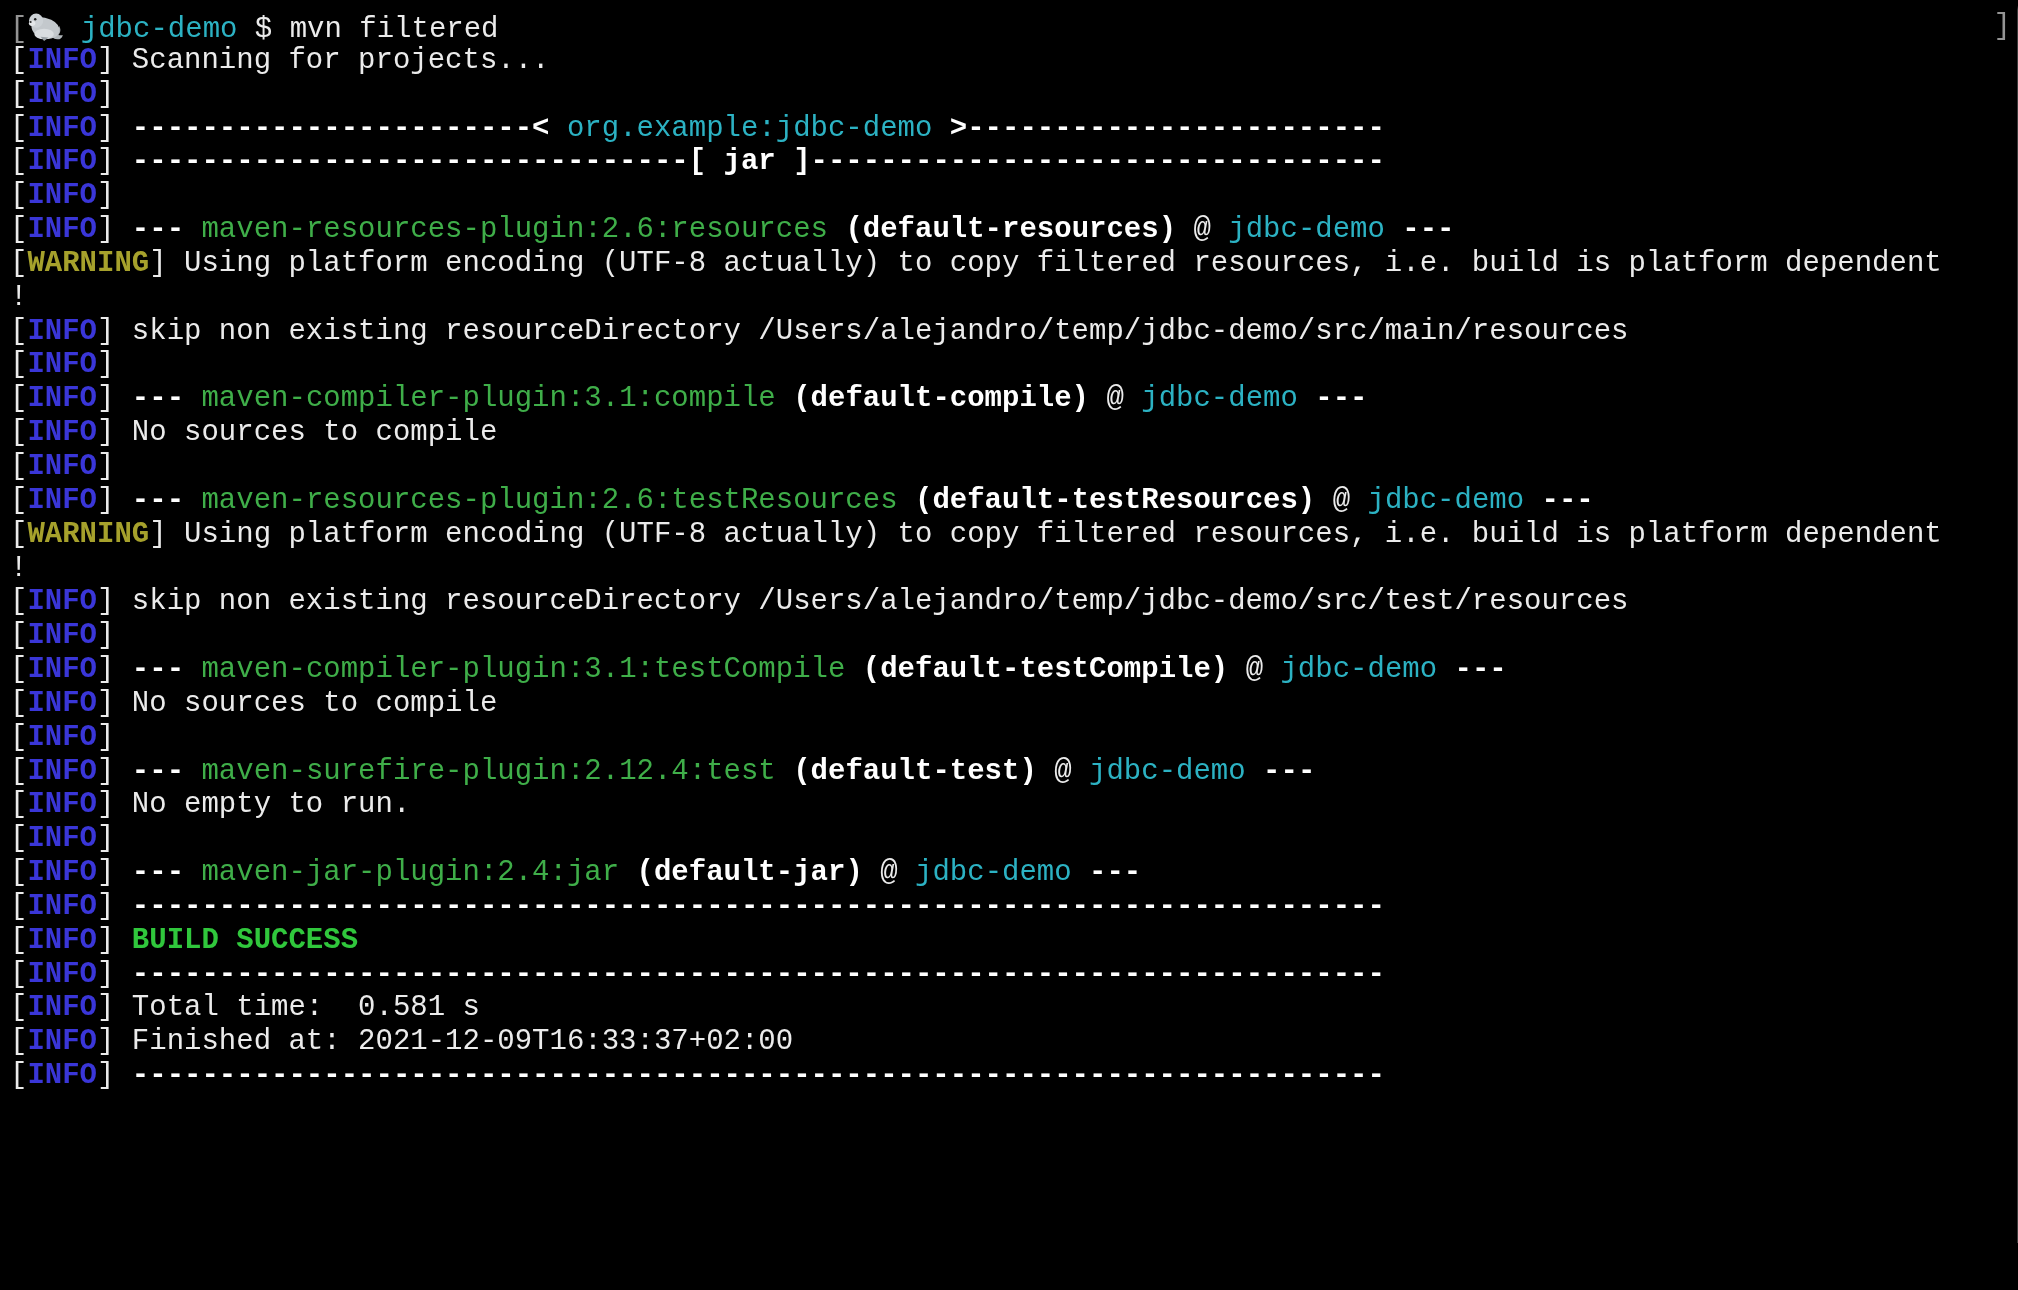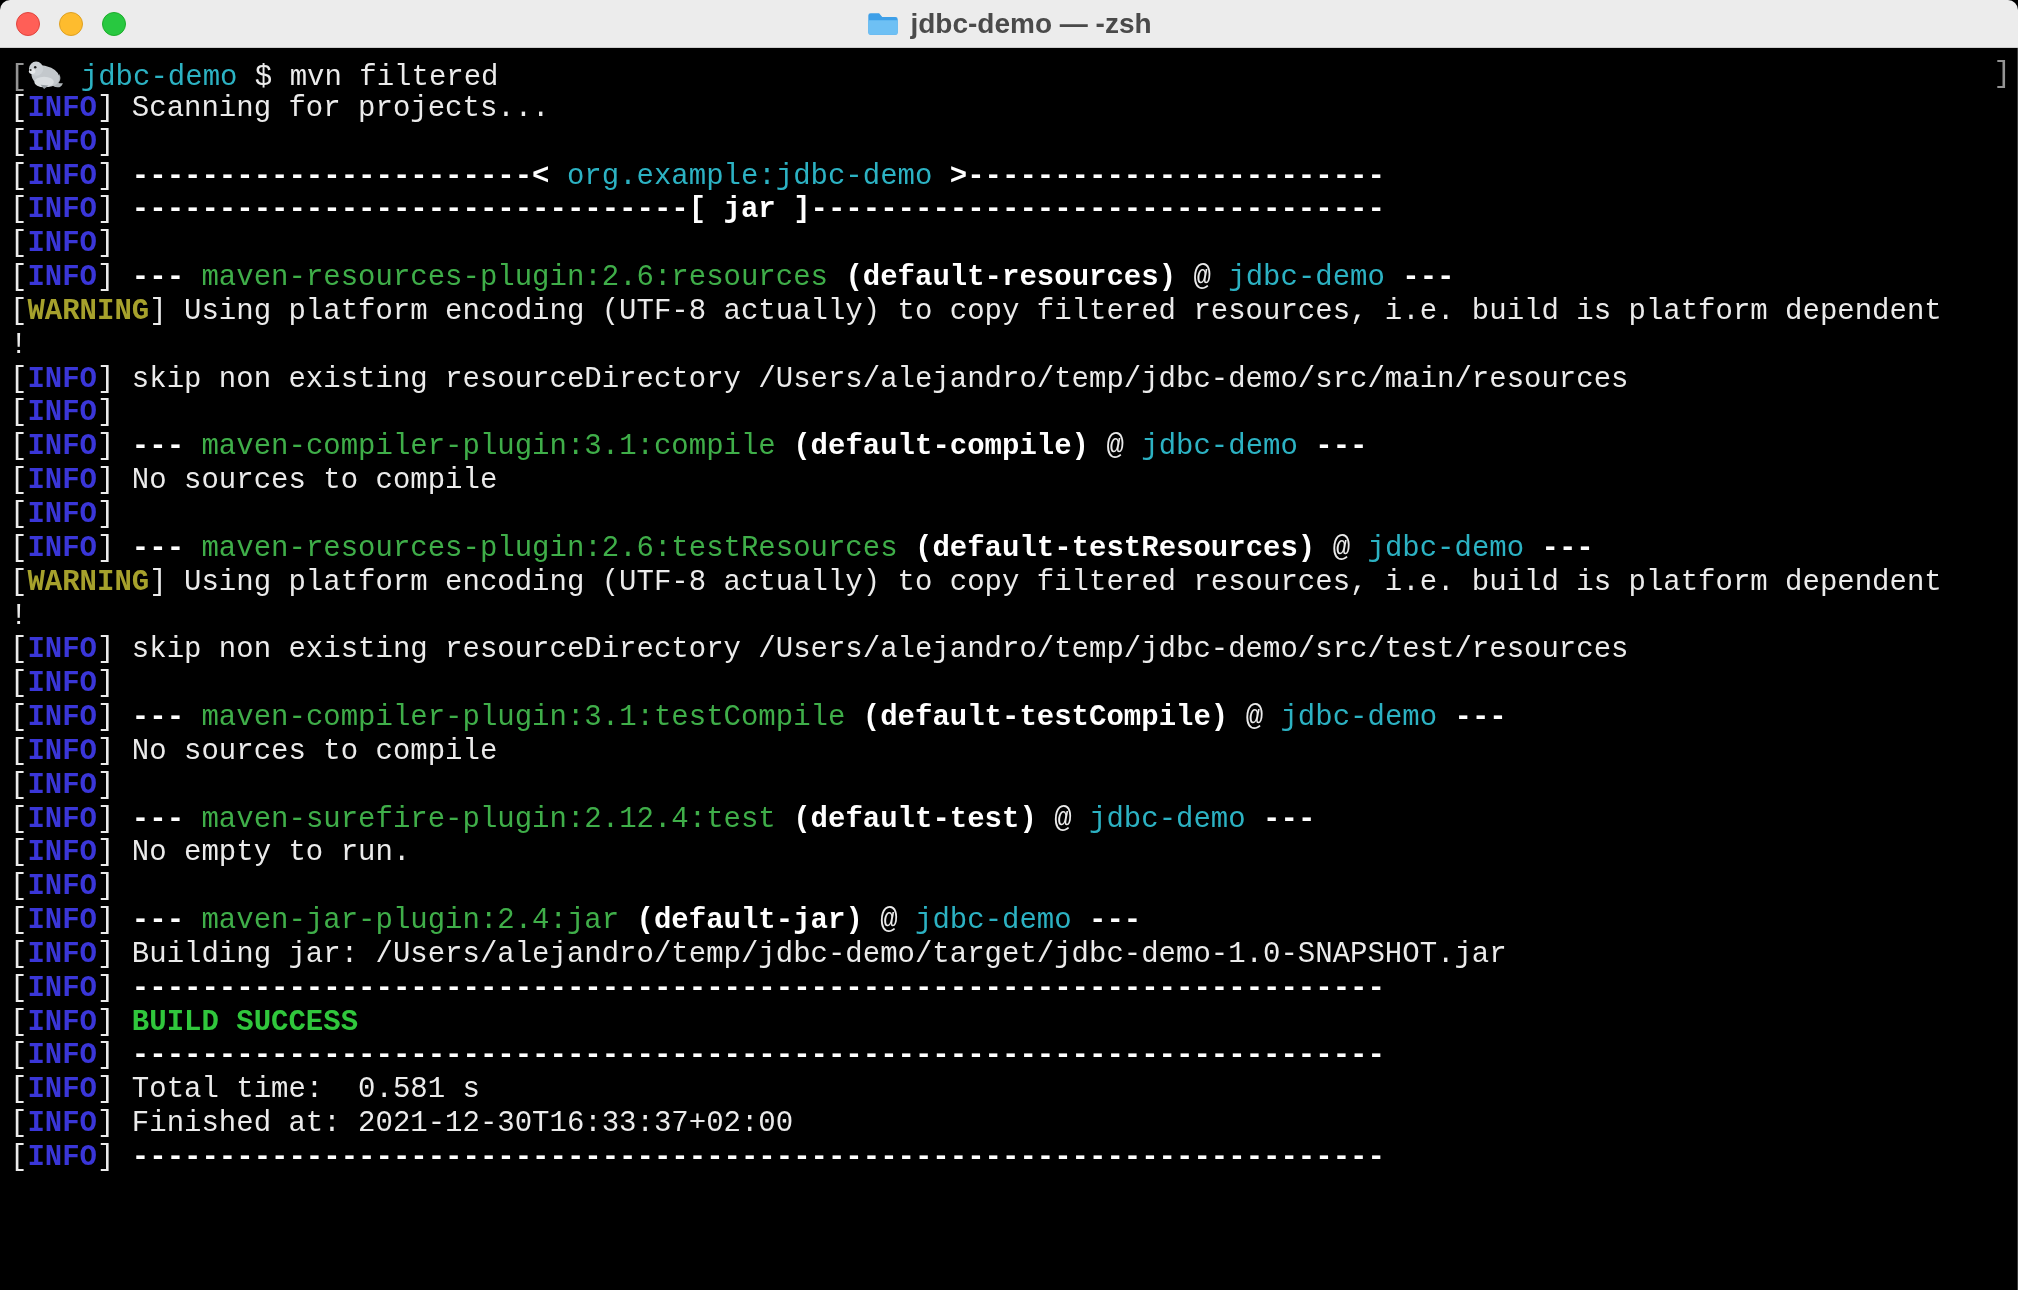--- a/index.html
+++ b/index.html
@@ -42,34 +42,20 @@
     overflow:hidden;
   }
   .line{white-space:pre;position:relative;height:33.85px;}
   .line .right-mark{position:absolute;right:6px;top:0;}
   .seal{display:inline-block;width:36px;height:32px;vertical-align:-5px;}
 </style>
 </head>
 <body>
 
 <div class="window">
-  <div class="titlebar">
-    <div class="traffic-lights">
-      <span class="light red"></span>
-      <span class="light yellow"></span>
-      <span class="light green"></span>
-    </div>
-    <div class="title">
-      <svg width="34" height="28" viewBox="0 0 44 36">
-        <path d="M3 7 q0-3 3-3 h11 l4 5 h17 q3 0 3 3 v17 q0 3 -3 3 H6 q-3 0 -3 -3 Z" fill="#3d9fe8"></path>
-        <path d="M3 13 h38 v16 q0 3 -3 3 H6 q-3 0 -3 -3 Z" fill="#6ec0f4"></path>
-      </svg>
-      <span>jdbc-demo — -zsh</span>
-    </div>
-  </div>
   <div class="screen" id="screen">
       <div class="line"><span style="color: rgb(148, 148, 148);">[</span><svg class="seal" viewBox="0 0 40 36">
     <path d="M30 25 q4 -2 6 -7 q3 6 -1 10 q3 1 5 0 q-1 5 -6 5 q-5 0 -6 -4 Z" fill="#aeb4b8"></path>
     <path d="M10 8 C4 12 2 22 10 28 q7 6 17 4 q8 -1 9 -8 q1 -8 -9 -13 q-9 -4 -17 -3 Z" fill="#c3c8cc"></path>
     <ellipse cx="19" cy="27" rx="11" ry="6" fill="#d9dde0"></ellipse>
     <circle cx="10" cy="12" r="8" fill="#ccd1d5"></circle>
     <ellipse cx="5.5" cy="15" rx="3.6" ry="2.9" fill="#e4e7e9"></ellipse>
     <circle cx="3.8" cy="13.5" r="1.2" fill="#2b2b2b"></circle>
     <circle cx="9" cy="10.5" r="1.4" fill="#1f1f1f"></circle>
     <path d="M15 30 l4 5 l5 -4 Z" fill="#9aa1a6"></path>
@@ -92,21 +78,20 @@
       <div class="line"><span style="color: rgb(235, 235, 235);">!</span></div>
       <div class="line"><span style="color: rgb(235, 235, 235);">[</span><span style="color: rgb(58, 54, 216); font-weight: bold;">INFO</span><span style="color: rgb(235, 235, 235);">] skip non existing resourceDirectory /Users/alejandro/temp/jdbc-demo/src/test/resources</span></div>
       <div class="line"><span style="color: rgb(235, 235, 235);">[</span><span style="color: rgb(58, 54, 216); font-weight: bold;">INFO</span><span style="color: rgb(235, 235, 235);">]</span></div>
       <div class="line"><span style="color: rgb(235, 235, 235);">[</span><span style="color: rgb(58, 54, 216); font-weight: bold;">INFO</span><span style="color: rgb(235, 235, 235);">] </span><span style="color: rgb(255, 255, 255); font-weight: bold;">--- </span><span style="color: rgb(63, 174, 73);">maven-compiler-plugin:3.1:testCompile</span><span style="color: rgb(235, 235, 235);"> </span><span style="color: rgb(255, 255, 255); font-weight: bold;">(default-testCompile)</span><span style="color: rgb(235, 235, 235);"> @ </span><span style="color: rgb(44, 178, 195);">jdbc-demo</span><span style="color: rgb(255, 255, 255); font-weight: bold;"> ---</span></div>
       <div class="line"><span style="color: rgb(235, 235, 235);">[</span><span style="color: rgb(58, 54, 216); font-weight: bold;">INFO</span><span style="color: rgb(235, 235, 235);">] No sources to compile</span></div>
       <div class="line"><span style="color: rgb(235, 235, 235);">[</span><span style="color: rgb(58, 54, 216); font-weight: bold;">INFO</span><span style="color: rgb(235, 235, 235);">]</span></div>
       <div class="line"><span style="color: rgb(235, 235, 235);">[</span><span style="color: rgb(58, 54, 216); font-weight: bold;">INFO</span><span style="color: rgb(235, 235, 235);">] </span><span style="color: rgb(255, 255, 255); font-weight: bold;">--- </span><span style="color: rgb(63, 174, 73);">maven-surefire-plugin:2.12.4:test</span><span style="color: rgb(235, 235, 235);"> </span><span style="color: rgb(255, 255, 255); font-weight: bold;">(default-test)</span><span style="color: rgb(235, 235, 235);"> @ </span><span style="color: rgb(44, 178, 195);">jdbc-demo</span><span style="color: rgb(255, 255, 255); font-weight: bold;"> ---</span></div>
       <div class="line"><span style="color: rgb(235, 235, 235);">[</span><span style="color: rgb(58, 54, 216); font-weight: bold;">INFO</span><span style="color: rgb(235, 235, 235);">] No empty to run.</span></div>
       <div class="line"><span style="color: rgb(235, 235, 235);">[</span><span style="color: rgb(58, 54, 216); font-weight: bold;">INFO</span><span style="color: rgb(235, 235, 235);">]</span></div>
       <div class="line"><span style="color: rgb(235, 235, 235);">[</span><span style="color: rgb(58, 54, 216); font-weight: bold;">INFO</span><span style="color: rgb(235, 235, 235);">] </span><span style="color: rgb(255, 255, 255); font-weight: bold;">--- </span><span style="color: rgb(63, 174, 73);">maven-jar-plugin:2.4:jar</span><span style="color: rgb(235, 235, 235);"> </span><span style="color: rgb(255, 255, 255); font-weight: bold;">(default-jar)</span><span style="color: rgb(235, 235, 235);"> @ </span><span style="color: rgb(44, 178, 195);">jdbc-demo</span><span style="color: rgb(255, 255, 255); font-weight: bold;"> ---</span></div>
-      <div class="line"><span style="color: rgb(235, 235, 235);">[</span><span style="color: rgb(58, 54, 216); font-weight: bold;">INFO</span><span style="color: rgb(235, 235, 235);">] Building jar: /Users/alejandro/temp/jdbc-demo/target/jdbc-demo-1.0-SNAPSHOT.jar</span></div>
       <div class="line"><span style="color: rgb(235, 235, 235);">[</span><span style="color: rgb(58, 54, 216); font-weight: bold;">INFO</span><span style="color: rgb(235, 235, 235);">] </span><span style="color: rgb(255, 255, 255); font-weight: bold;">------------------------------------------------------------------------</span></div>
       <div class="line"><span style="color: rgb(235, 235, 235);">[</span><span style="color: rgb(58, 54, 216); font-weight: bold;">INFO</span><span style="color: rgb(235, 235, 235);">] </span><span style="color: rgb(48, 199, 60); font-weight: bold;">BUILD SUCCESS</span></div>
       <div class="line"><span style="color: rgb(235, 235, 235);">[</span><span style="color: rgb(58, 54, 216); font-weight: bold;">INFO</span><span style="color: rgb(235, 235, 235);">] </span><span style="color: rgb(255, 255, 255); font-weight: bold;">------------------------------------------------------------------------</span></div>
       <div class="line"><span style="color: rgb(235, 235, 235);">[</span><span style="color: rgb(58, 54, 216); font-weight: bold;">INFO</span><span style="color: rgb(235, 235, 235);">] Total time:  0.581 s</span></div>
-      <div class="line"><span style="color: rgb(235, 235, 235);">[</span><span style="color: rgb(58, 54, 216); font-weight: bold;">INFO</span><span style="color: rgb(235, 235, 235);">] Finished at: 2021-12-30T16:33:37+02:00</span></div>
+      <div class="line"><span style="color: rgb(235, 235, 235);">[</span><span style="color: rgb(58, 54, 216); font-weight: bold;">INFO</span><span style="color: rgb(235, 235, 235);">] Finished at: 2021-12-09T16:33:37+02:00</span></div>
       <div class="line"><span style="color: rgb(235, 235, 235);">[</span><span style="color: rgb(58, 54, 216); font-weight: bold;">INFO</span><span style="color: rgb(235, 235, 235);">] </span><span style="color: rgb(255, 255, 255); font-weight: bold;">------------------------------------------------------------------------</span></div>
     </div>
 </div>
 
 </body></html>

